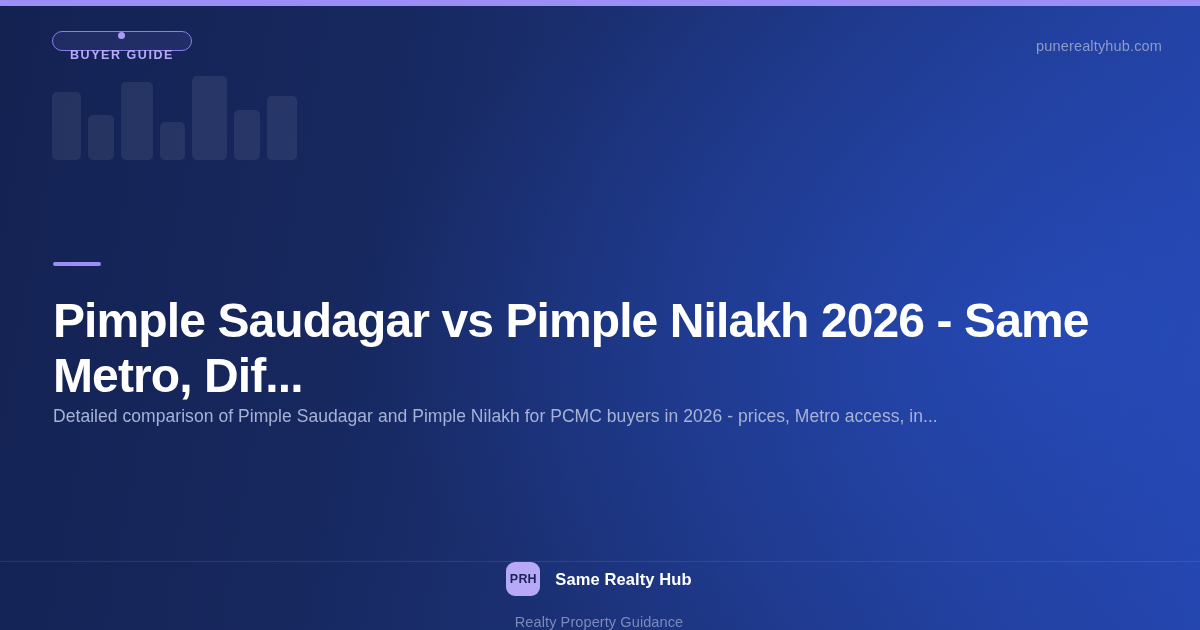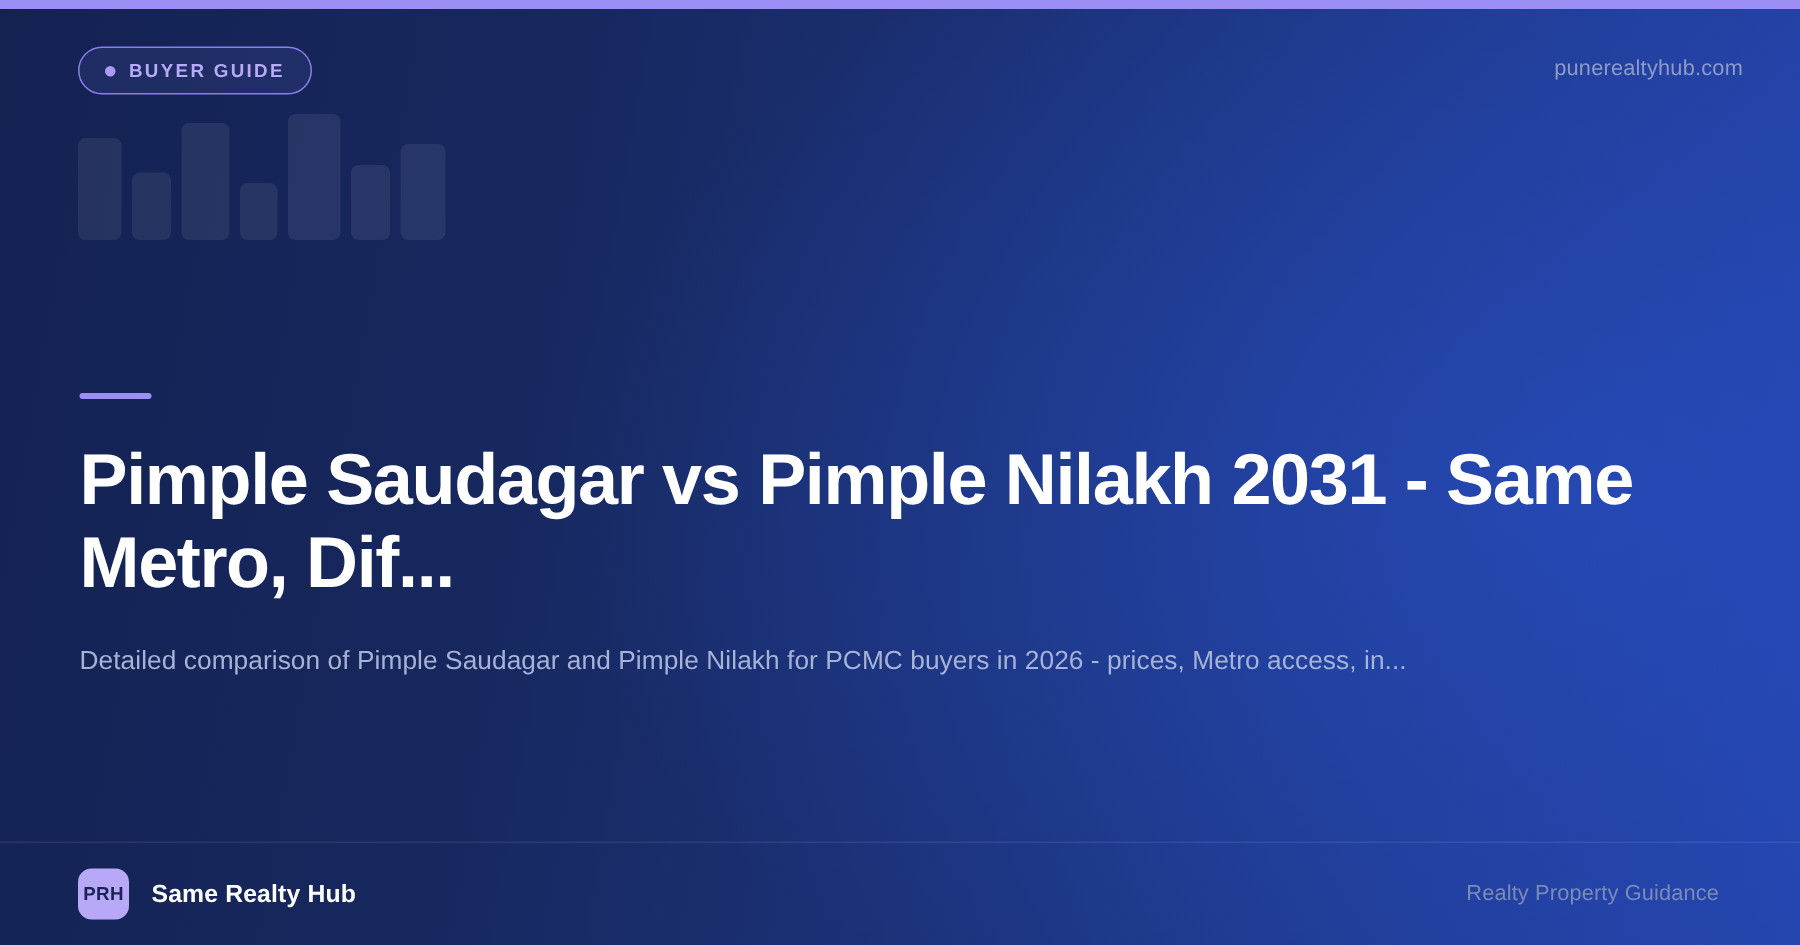--- a/index.html
+++ b/index.html
@@ -25,24 +25,25 @@
   #top-accent {
     position:absolute; top:0; left:0;
     width:1200px; height:6px;
     background:#9b8ef5;
   }
 
   
   #badge {
     position:absolute; left:52px; top:31px;
     display:flex; align-items:center; gap:9px;
-    height:32px; padding:0 17px;
+    height:20px; padding:0 17px;
     border:1px solid #8b7cf0;
     border-radius:16px;
     background:rgba(139,124,240,0.10);
+    flex-direction:column;
   }
   #badge .dot {
     width:7px; height:7px; border-radius:50%;
     background:#a99bf7;
     flex:0 0 auto;
   }
   #badge .badge-label {
     font-size:12.5px;
     font-weight:bold;
     letter-spacing:1.55px;
@@ -83,40 +84,40 @@
   }
   #page-title {
     font-size:48px;
     line-height:1.14;
     font-weight:bold;
     color:#ffffff;
     letter-spacing:-0.9px;
     max-width:1046px;
   }
   #page-subtitle {
-    margin-top:24px;
     font-size:17.5px;
     line-height:1.5;
     color:#a6b3d6;
     letter-spacing:0.05px;
     max-width:1020px;
   }
 
   
   #footer-divider {
     position:absolute; left:0; top:561px;
     width:1200px; height:1px;
     background:rgba(255,255,255,0.09);
   }
   #footer {
     position:absolute; left:0; top:562px;
     width:1200px; height:68px;
     display:flex; align-items:center;
     justify-content:space-between;
     padding:0 54px 0 52px;
+    flex-direction:column;
   }
   #brand {
     display:flex; align-items:center; gap:15px;
   }
   #brand-logo {
     width:34px; height:34px;
     border-radius:9px;
     background:#b8a9f8;
     display:flex; align-items:center; justify-content:center;
     font-size:12.5px; font-weight:bold;
@@ -154,21 +155,21 @@
       <div class="bar" style="width: 26px; height: 45px;"></div>
       <div class="bar" style="width: 32px; height: 78px;"></div>
       <div class="bar" style="width: 25px; height: 38px;"></div>
       <div class="bar" style="width: 35px; height: 84px;"></div>
       <div class="bar" style="width: 26px; height: 50px;"></div>
       <div class="bar" style="width: 30px; height: 64px;"></div>
     </div>
 
   <div id="title-block">
     <div id="title-rule"></div>
-    <h1 id="page-title">Pimple Saudagar vs Pimple Nilakh 2031 - Same Metro, Dif...</h1>
+    <h1 id="page-title">Pimple Saudagar vs Pimple Nilakh 2026 - Same Metro, Dif...</h1>
     <p id="page-subtitle">Detailed comparison of Pimple Saudagar and Pimple Nilakh for PCMC buyers in 2026 - prices, Metro access, in...</p>
   </div>
 
   <div id="footer-divider"></div>
   <div id="footer">
     <div id="brand">
       <div id="brand-logo">PRH</div>
       <div id="brand-name">Same Realty Hub</div>
     </div>
     <div id="footer-tagline">Realty Property Guidance</div>

